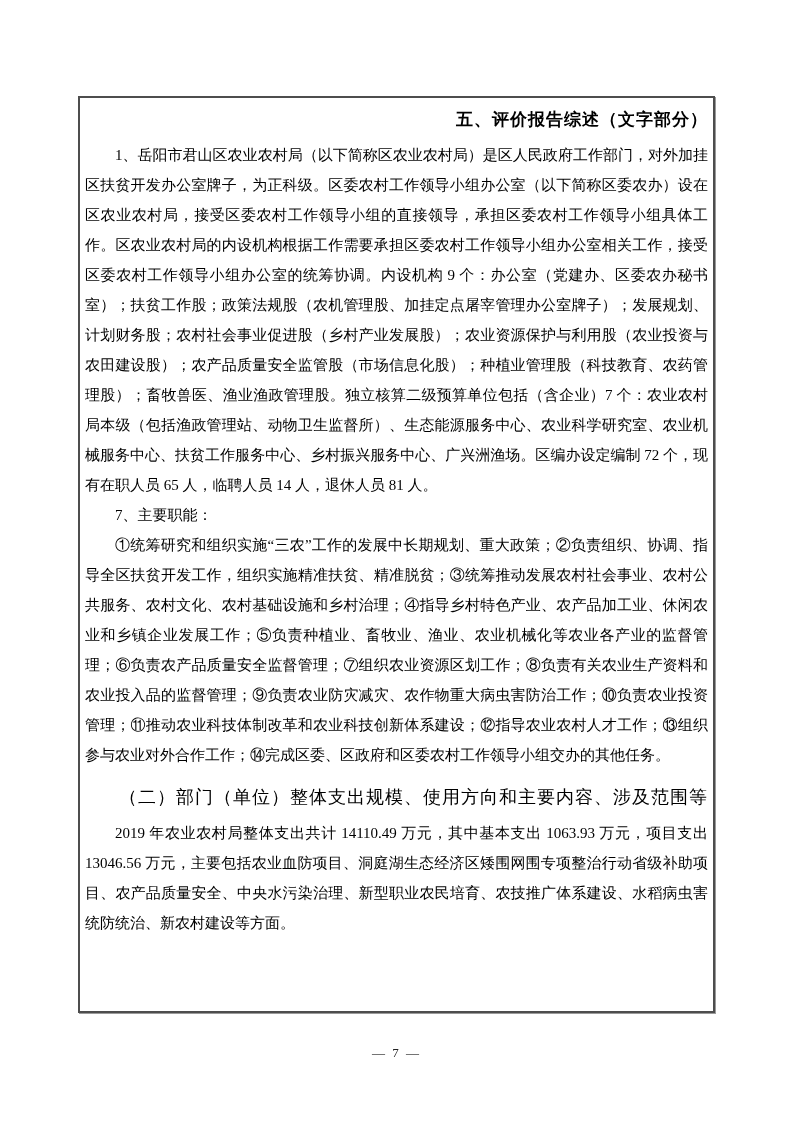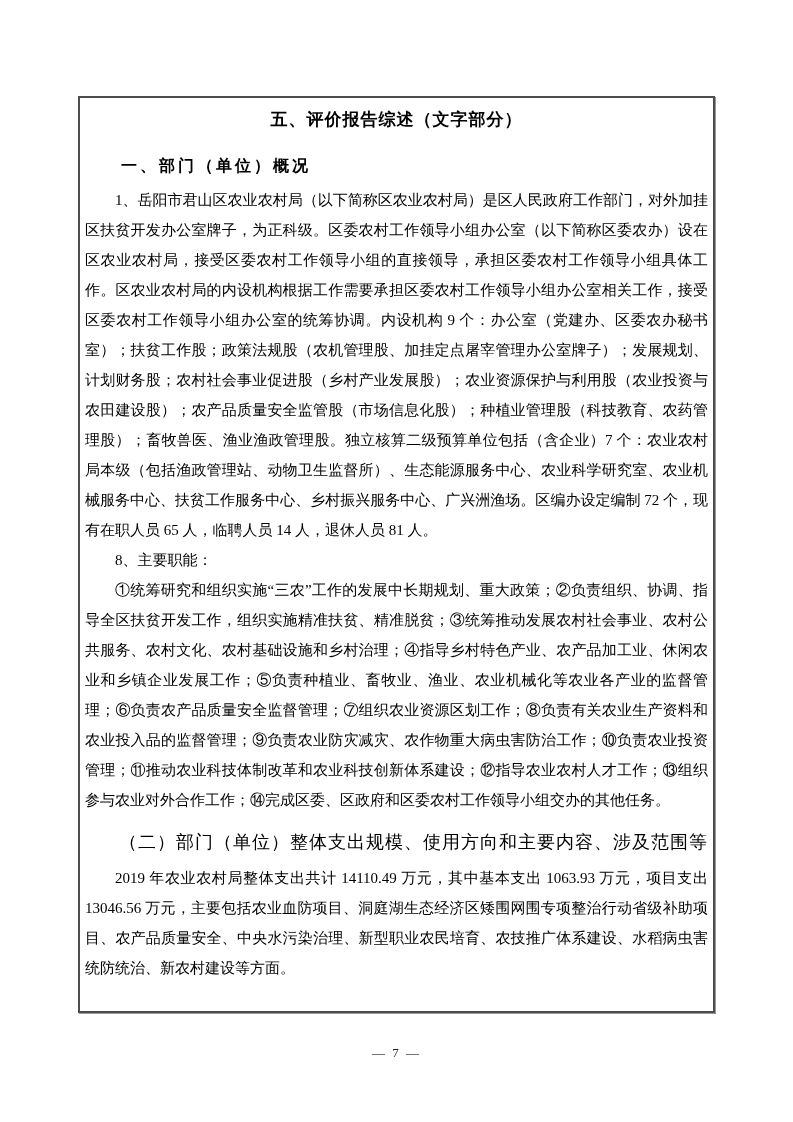--- a/index.html
+++ b/index.html
@@ -18,21 +18,21 @@
     top: 96px;
     width: 637px;
     height: 917px;
     box-sizing: border-box;
     border: 2px solid #4d4d4d;
     box-shadow: 1px 1px 0 #9a9a9a;
     padding: 6px 5px 0 5px;
     overflow: hidden;
   }
   .doc-title {
-    text-align: center;
+    text-align: right;
     font-family: "Liberation Sans", "DejaVu Sans", sans-serif;
     font-weight: bold;
     font-size: 17px;
     letter-spacing: 1px;
     line-height: 22px;
     margin-top: 5px;
   }
   .h1 {
     font-family: "Liberation Sans", "DejaVu Sans", sans-serif;
     font-weight: bold;
@@ -69,26 +69,25 @@
     color: #222222;
   }
 </style>
 </head>
 <body>
 
 <div class="page">
   <div class="frame">
     <div class="doc-title">五、评价报告综述（文字部分）</div>
 
-    <div class="h1">一、部门（单位）概况</div>
 
 
     <p class="body first">1、岳阳市君山区农业农村局（以下简称区农业农村局）是区人民政府工作部门，对外加挂区扶贫开发办公室牌子，为正科级。区委农村工作领导小组办公室（以下简称区委农办）设在区农业农村局，接受区委农村工作领导小组的直接领导，承担区委农村工作领导小组具体工作。区农业农村局的内设机构根据工作需要承担区委农村工作领导小组办公室相关工作，接受区委农村工作领导小组办公室的统筹协调。内设机构 9 个：办公室（党建办、区委农办秘书室）；扶贫工作股；政策法规股（农机管理股、加挂定点屠宰管理办公室牌子）；发展规划、计划财务股；农村社会事业促进股（乡村产业发展股）；农业资源保护与利用股（农业投资与农田建设股）；农产品质量安全监管股（市场信息化股）；种植业管理股（科技教育、农药管理股）；畜牧兽医、渔业渔政管理股。独立核算二级预算单位包括（含企业）7 个：农业农村局本级（包括渔政管理站、动物卫生监督所）、生态能源服务中心、农业科学研究室、农业机械服务中心、扶贫工作服务中心、乡村振兴服务中心、广兴洲渔场。区编办设定编制 72 个，现有在职人员 65 人，临聘人员 14 人，退休人员 81 人。</p>
 
-    <p class="body">8、主要职能：</p>
+    <p class="body">7、主要职能：</p>
 
     <p class="body">①统筹研究和组织实施“三农”工作的发展中长期规划、重大政策；②负责组织、协调、指导全区扶贫开发工作，组织实施精准扶贫、精准脱贫；③统筹推动发展农村社会事业、农村公共服务、农村文化、农村基础设施和乡村治理；④指导乡村特色产业、农产品加工业、休闲农业和乡镇企业发展工作；⑤负责种植业、畜牧业、渔业、农业机械化等农业各产业的监督管理；⑥负责农产品质量安全监督管理；⑦组织农业资源区划工作；⑧负责有关农业生产资料和农业投入品的监督管理；⑨负责农业防灾减灾、农作物重大病虫害防治工作；⑩负责农业投资管理；⑪推动农业科技体制改革和农业科技创新体系建设；⑫指导农业农村人才工作；⑬组织参与农业对外合作工作；⑭完成区委、区政府和区委农村工作领导小组交办的其他任务。</p>
 
     <div class="h2 spaced">（二）部门（单位）整体支出规模、使用方向和主要内容、涉及范围等</div>
 
     <p class="body first">2019 年农业农村局整体支出共计 14110.49 万元，其中基本支出 1063.93 万元，项目支出 13046.56 万元，主要包括农业血防项目、洞庭湖生态经济区矮围网围专项整治行动省级补助项目、农产品质量安全、中央水污染治理、新型职业农民培育、农技推广体系建设、水稻病虫害统防统治、新农村建设等方面。</p>
 
   </div>
 
   <div class="page-number">— 7 —</div>

